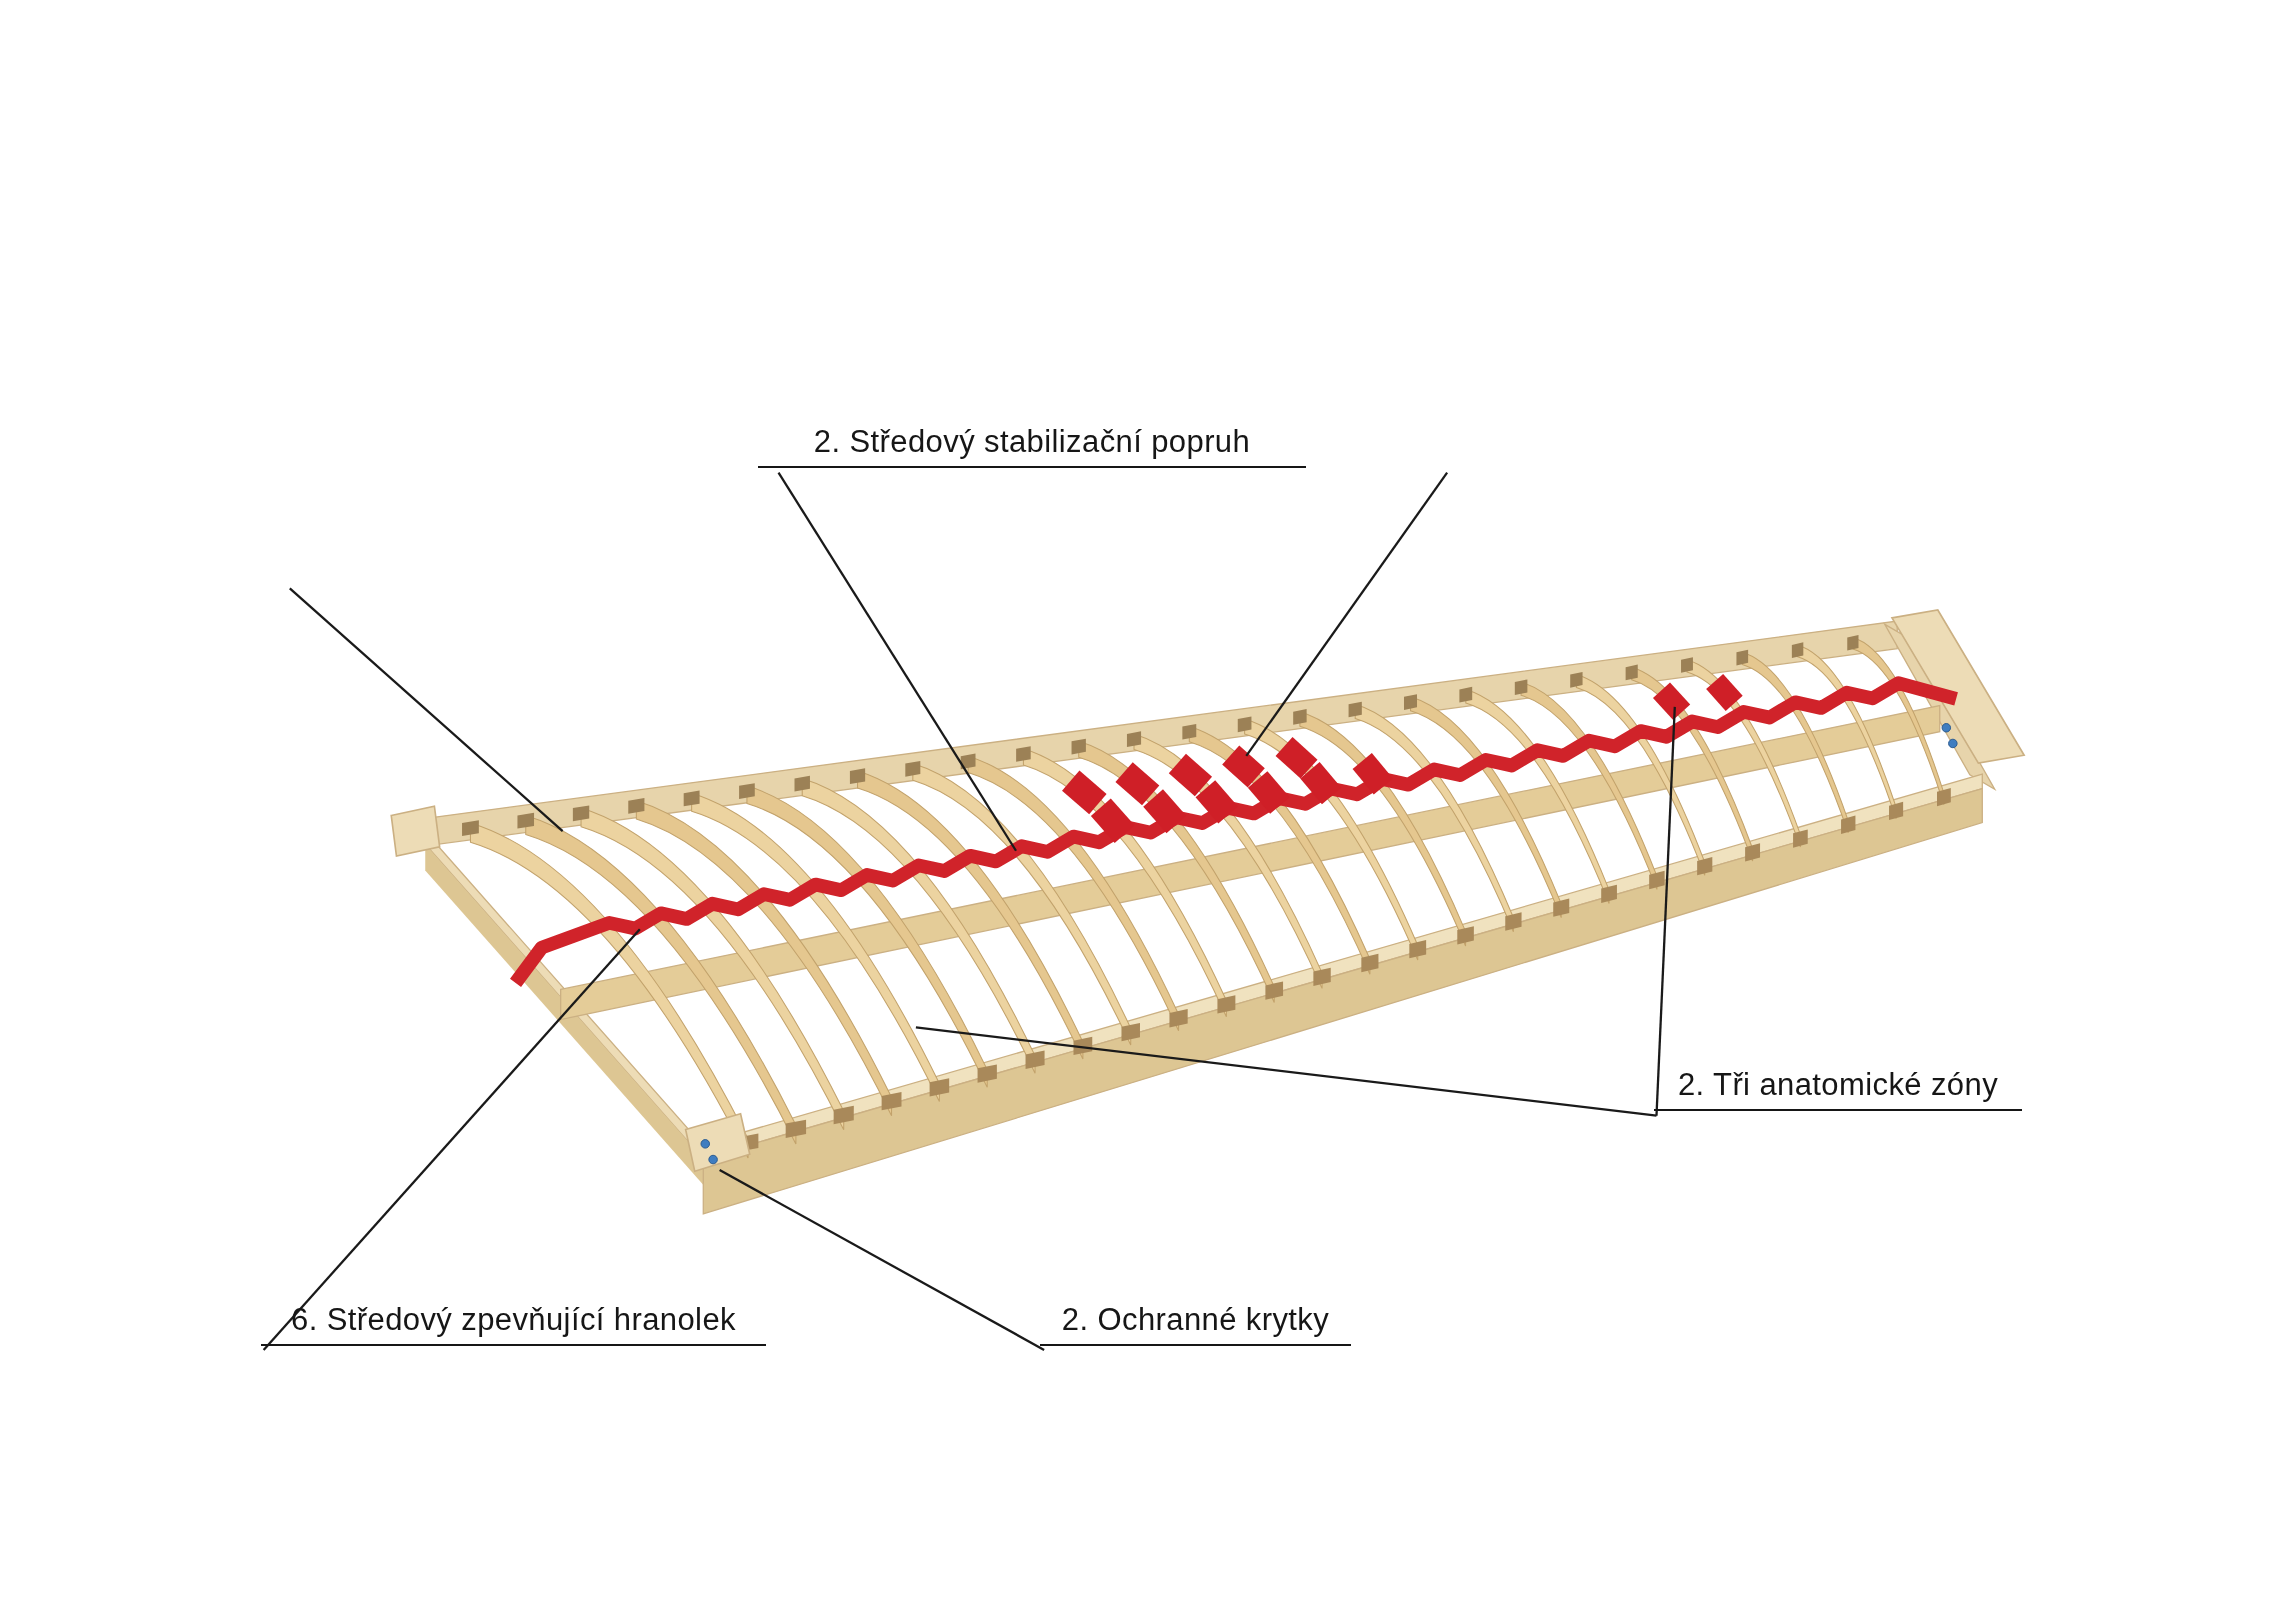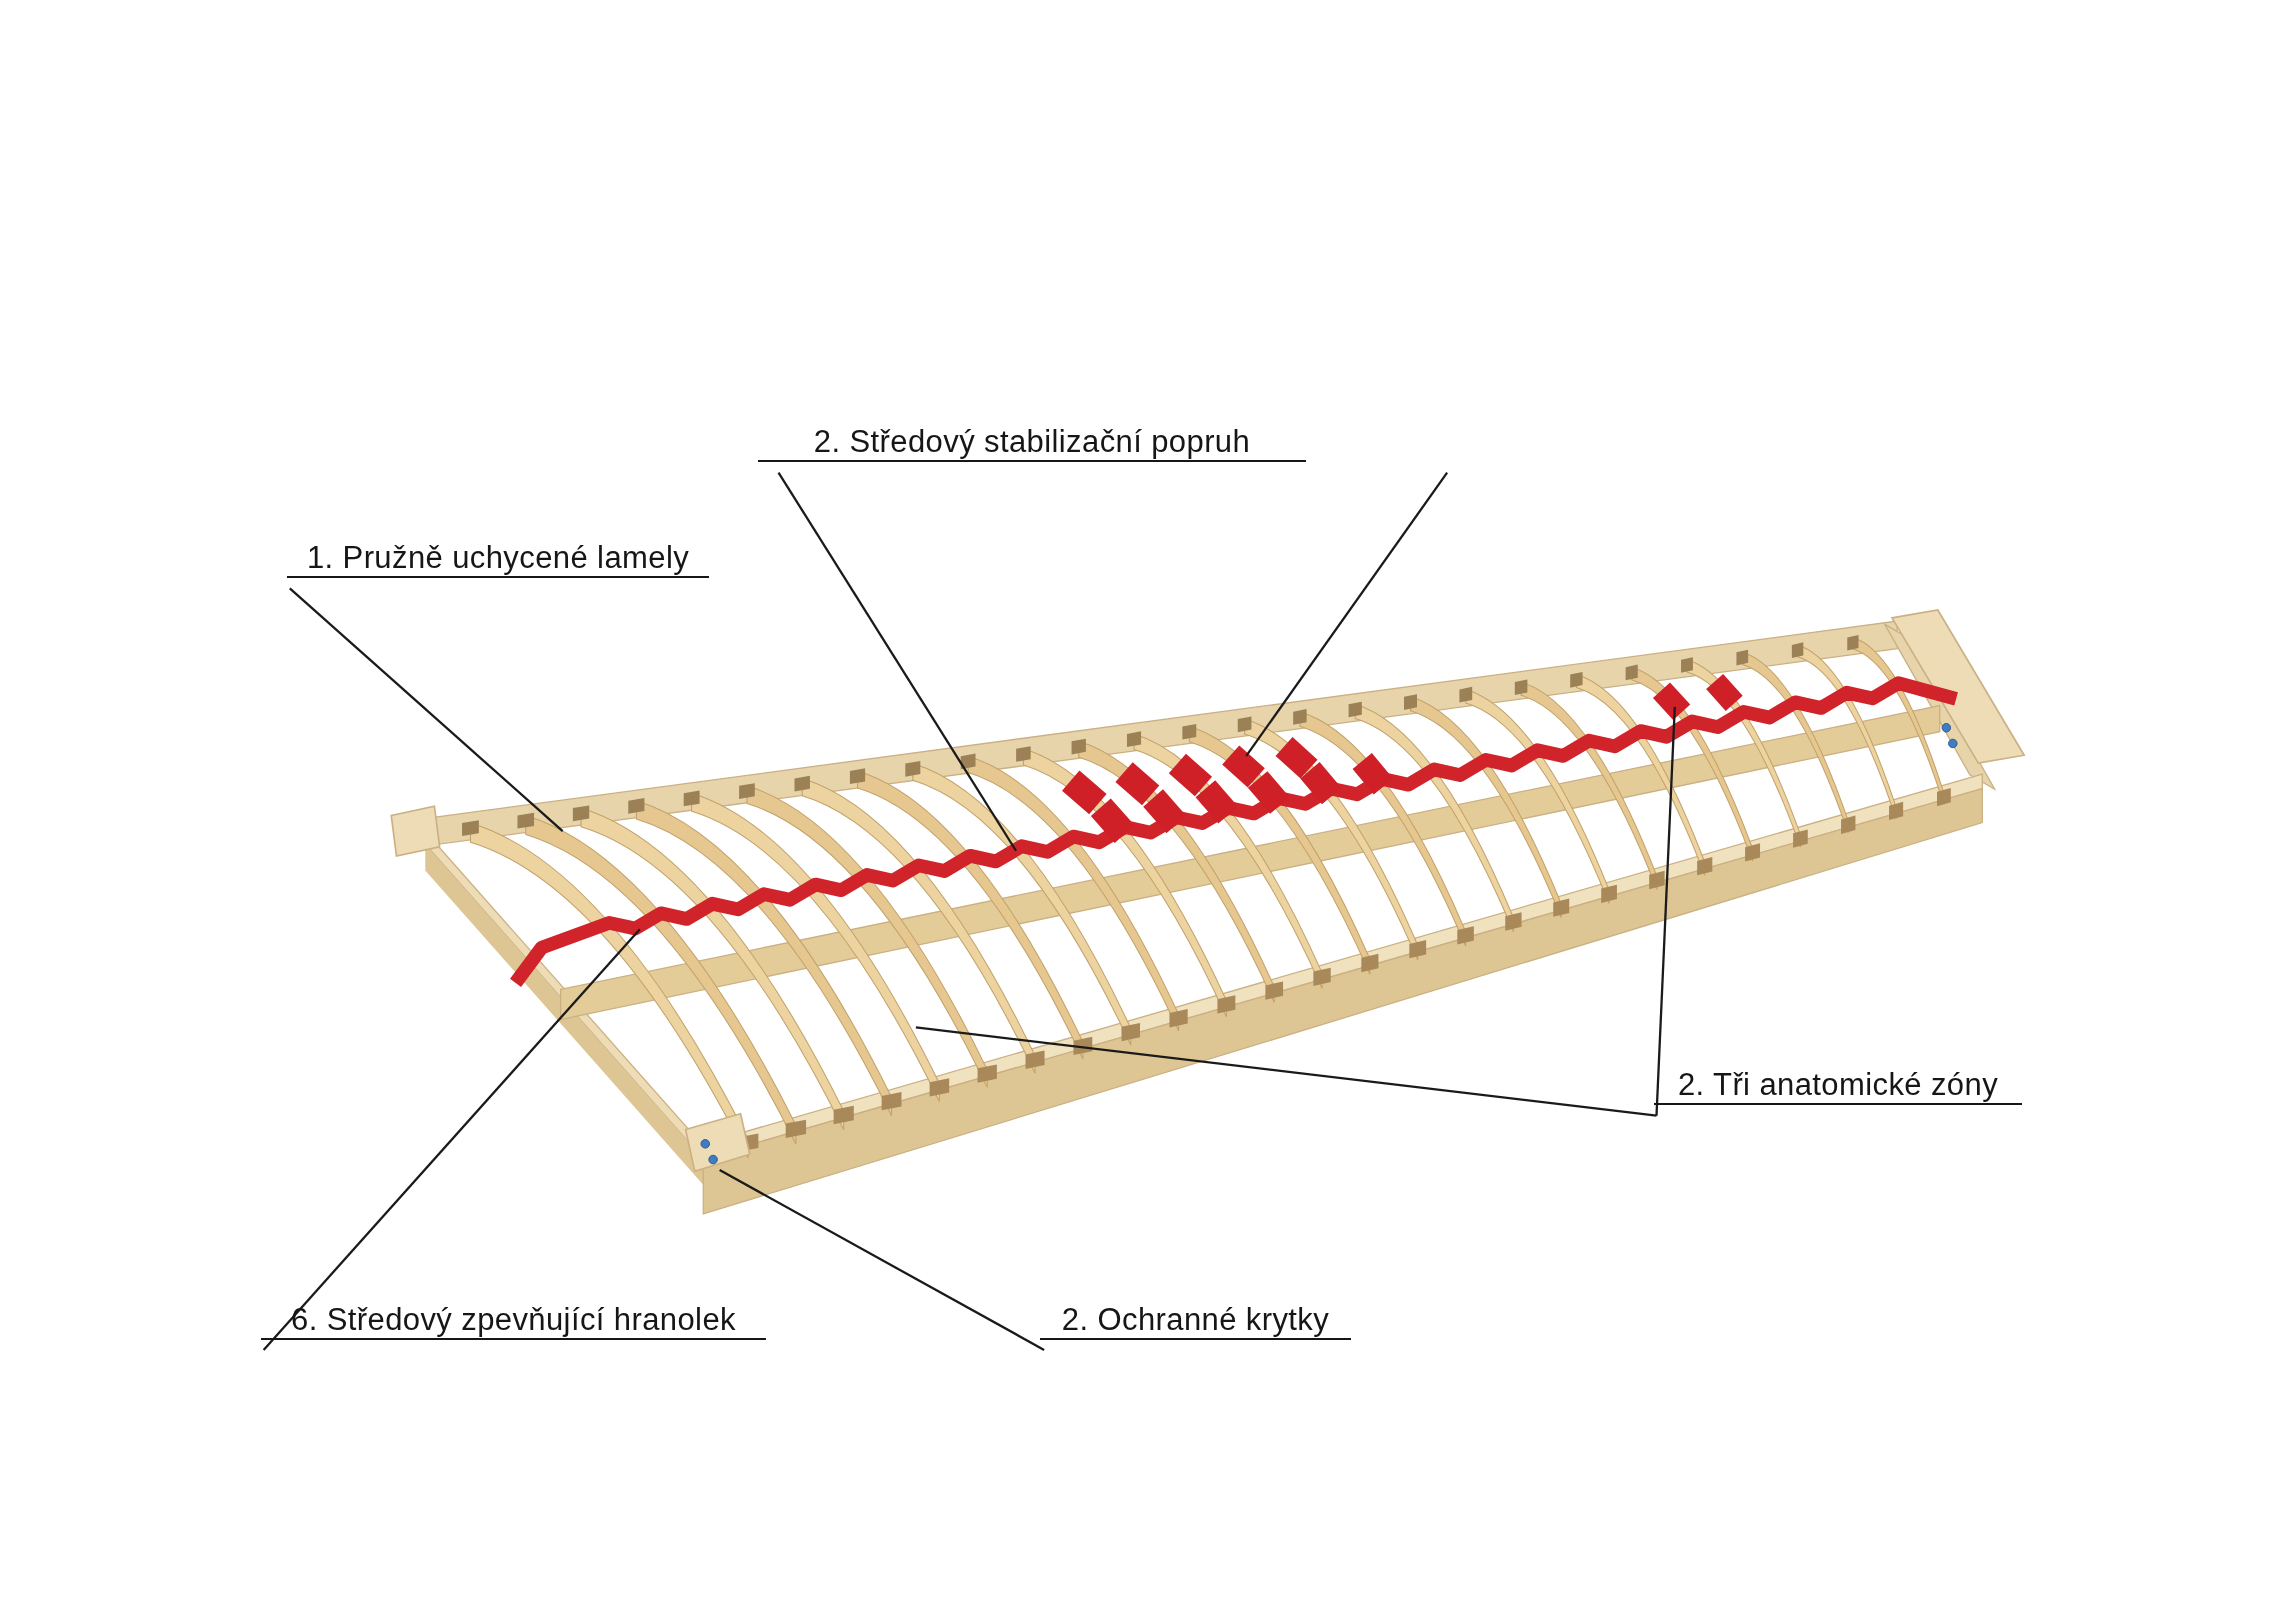--- a/index.html
+++ b/index.html
@@ -9,21 +9,21 @@
   }
   .canvas{position:absolute;left:0;top:0;width:2295px;height:1623px;background:#ffffff;}
   #bed-svg{position:absolute;left:0;top:0;width:2295px;height:1623px;}
   .label{
     position:absolute;
     text-align:center;
     font-size:31px;
     letter-spacing:0.4px;
     font-weight:normal;
     color:#161616;
-    padding-bottom:0;
+    padding-bottom:6px;
     border-bottom:2.6px solid #161616;
     white-space:nowrap;
   }
   #label-1{left:287px; top:540px;  width:422px;}
   #label-2{left:758px;top:424px;  width:548px;}
   #label-3{left:1425px;top:424px;  width:666px;}
   #label-4{left:1654px;top:1067px; width:368px;}
   #label-5{left:1040px;top:1302px; width:311px;}
   #label-6{left:261px; top:1302px; width:505px;}
 </style>
@@ -159,23 +159,20 @@
         <line x1="443" y1="899" x2="860" y2="1270" stroke="#1a1a1a" stroke-width="3.5"></line>
         <line x1="1190" y1="722" x2="1553" y2="1300" stroke="#1a1a1a" stroke-width="3.5"></line>
         <line x1="2212" y1="722" x2="1905" y2="1155" stroke="#1a1a1a" stroke-width="3.5"></line>
         <line x1="2532" y1="1705" x2="2560" y2="1080" stroke="#1a1a1a" stroke-width="3.5"></line>
         <line x1="2532" y1="1705" x2="1400" y2="1570" stroke="#1a1a1a" stroke-width="3.5"></line>
         <line x1="1596" y1="2063" x2="1100" y2="1788" stroke="#1a1a1a" stroke-width="3.5"></line>
         <line x1="403" y1="2063" x2="978" y2="1420" stroke="#1a1a1a" stroke-width="3.5"></line>
       </g>
     </svg>
 
-  <div class="label" id="label-1">
-    <span>1. Pružně uchycené lamely</span>
-  </div>
   <div class="label" id="label-2">
     <span>2. Středový stabilizační  popruh</span>
   </div>
   <div class="label" id="label-4">
     <span>2. Tři anatomické zóny</span>
   </div>
   <div class="label" id="label-5">
     <span>2. Ochranné krytky</span>
   </div>
   <div class="label" id="label-6">

